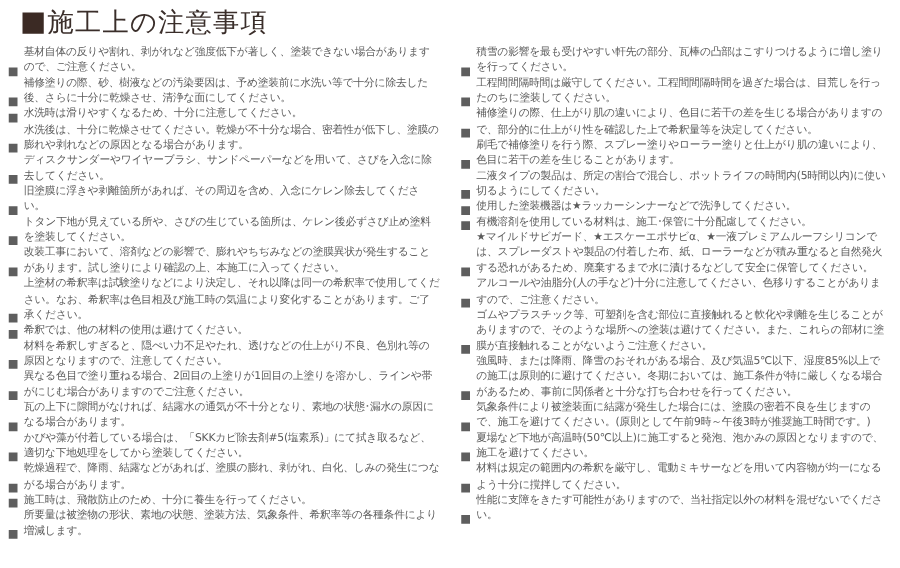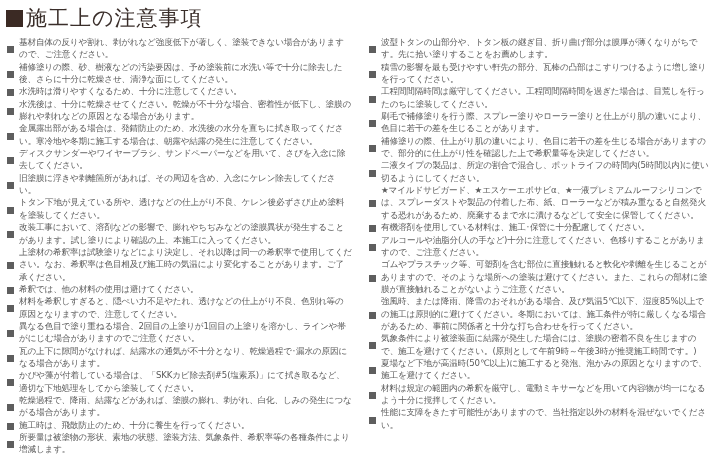--- a/index.html
+++ b/index.html
@@ -2,35 +2,35 @@
 <html><head>
 <meta charset="utf-8">
 <style>
   html, body { margin:0; padding:0; }
   body {
     width:720px; height:454px; background:#ffffff; overflow:hidden;
     font-family:"DejaVu Sans", sans-serif; color:#5a5a5a;
     position:relative;
   }
   .title {
-    position:absolute; left:6px; top:4px; height:28px;
+    position:absolute; left:18px; top:4px; height:28px;
     display:flex; align-items:center;
     font-size:21px; color:#3a2e2a; letter-spacing:1px;
     font-weight:normal;
   }
   .title .sq {
     display:inline-block; width:17px; height:17px; background:#3b2a24; margin-right:3px;
   }
   .col {
     position:absolute; top:36px; width:345px;
   }
   .col.left { left:7px; }
   .col.right { left:369px; width:342px; }
   .item {
-    display:flex; align-items:center;
+    display:flex; align-items:flex-end;
     font-size:8.6px; line-height:12.35px; letter-spacing:-0.15px;
   }
   .bullet {
     flex:0 0 auto; width:7px; height:7px; background:#5e5e5e;
     margin-top:2.7px; margin-right:5px;
   }
   .txt { flex:1 1 auto; }
 </style>
 </head>
 <body>
@@ -52,33 +52,29 @@
   <div class="item">
       <span class="bullet"></span>
       <span class="txt">水洗時は滑りやすくなるため、十分に注意してください。</span>
     </div>
   <div class="item">
       <span class="bullet"></span>
       <span class="txt">水洗後は、十分に乾燥させてください。乾燥が不十分な場合、密着性が低下し、塗膜の膨れや剥れなどの原因となる場合があります。</span>
     </div>
   <div class="item">
       <span class="bullet"></span>
-      <span class="txt">金属露出部がある場合は、発錆防止のため、水洗後の水分を直ちに拭き取ってください。寒冷地や冬期に施工する場合は、朝露や結露の発生に注意してください。</span>
-    </div>
-  <div class="item">
-      <span class="bullet"></span>
       <span class="txt">ディスクサンダーやワイヤーブラシ、サンドペーパーなどを用いて、さびを入念に除去してください。</span>
     </div>
   <div class="item">
       <span class="bullet"></span>
       <span class="txt">旧塗膜に浮きや剥離箇所があれば、その周辺を含め、入念にケレン除去してください。</span>
     </div>
   <div class="item">
       <span class="bullet"></span>
-      <span class="txt">トタン下地が見えている所や、透けなどの仕上がり不良、ケレン後必ずさび止め塗料を塗装してください。</span>
+      <span class="txt">トタン下地が見えている所や、さびの生じている箇所は、ケレン後必ずさび止め塗料を塗装してください。</span>
     </div>
   <div class="item">
       <span class="bullet"></span>
       <span class="txt">改装工事において、溶剤などの影響で、膨れやちぢみなどの塗膜異状が発生することがあります。試し塗りにより確認の上、本施工に入ってください。</span>
     </div>
   <div class="item">
       <span class="bullet"></span>
       <span class="txt">上塗材の希釈率は試験塗りなどにより決定し、それ以降は同一の希釈率で使用してください。なお、希釈率は色目相及び施工時の気温により変化することがあります。ご了承ください。</span>
     </div>
   <div class="item">
@@ -88,21 +84,21 @@
   <div class="item">
       <span class="bullet"></span>
       <span class="txt">材料を希釈しすぎると、隠ぺい力不足やたれ、透けなどの仕上がり不良、色別れ等の原因となりますので、注意してください。</span>
     </div>
   <div class="item">
       <span class="bullet"></span>
       <span class="txt">異なる色目で塗り重ねる場合、2回目の上塗りが1回目の上塗りを溶かし、ラインや帯がにじむ場合がありますのでご注意ください。</span>
     </div>
   <div class="item">
       <span class="bullet"></span>
-      <span class="txt">瓦の上下に隙間がなければ、結露水の通気が不十分となり、乾燥過程で･漏水の原因になる場合があります。</span>
+      <span class="txt">瓦の上下に隙間がなければ、結露水の通気が不十分となり、素地の状態･漏水の原因になる場合があります。</span>
     </div>
   <div class="item">
       <span class="bullet"></span>
       <span class="txt">かびや藻が付着している場合は、「SKKカビ除去剤#5(塩素系)」にて拭き取るなど、適切な下地処理をしてから塗装してください。</span>
     </div>
   <div class="item">
       <span class="bullet"></span>
       <span class="txt">乾燥過程で、降雨、結露などがあれば、塗膜の膨れ、剥がれ、白化、しみの発生につながる場合があります。</span>
     </div>
   <div class="item">
@@ -112,49 +108,49 @@
   <div class="item">
       <span class="bullet"></span>
       <span class="txt">所要量は被塗物の形状、素地の状態、塗装方法、気象条件、希釈率等の各種条件により増減します。</span>
     </div>
 
 </div>
 
 <div class="col right">
   <div class="item">
       <span class="bullet"></span>
-      <span class="txt">波型トタンの山部分や、トタン板の継ぎ目、折り曲げ部分は膜厚が薄くなりがちです。先に拾い塗りすることをお薦めします。</span>
-    </div>
-  <div class="item">
-      <span class="bullet"></span>
       <span class="txt">積雪の影響を最も受けやすい軒先の部分、瓦棒の凸部はこすりつけるように増し塗りを行ってください。</span>
     </div>
   <div class="item">
       <span class="bullet"></span>
       <span class="txt">工程間間隔時間は厳守してください。工程間間隔時間を過ぎた場合は、目荒しを行ったのちに塗装してください。</span>
     </div>
   <div class="item">
       <span class="bullet"></span>
-      <span class="txt">刷毛で補修塗りを行う際、スプレー塗りやローラー塗りと仕上がり肌の違いにより、色目に若干の差を生じることがあります。</span>
+      <span class="txt">補修塗りの際、仕上がり肌の違いにより、色目に若干の差を生じる場合がありますので、部分的に仕上がり性を確認した上で希釈量等を決定してください。</span>
     </div>
   <div class="item">
       <span class="bullet"></span>
-      <span class="txt">補修塗りの際、仕上がり肌の違いにより、色目に若干の差を生じる場合がありますので、部分的に仕上がり性を確認した上で希釈量等を決定してください。</span>
+      <span class="txt">刷毛で補修塗りを行う際、スプレー塗りやローラー塗りと仕上がり肌の違いにより、色目に若干の差を生じることがあります。</span>
     </div>
   <div class="item">
       <span class="bullet"></span>
       <span class="txt">二液タイプの製品は、所定の割合で混合し、ポットライフの時間内(5時間以内)に使い切るようにしてください。</span>
     </div>
   <div class="item">
       <span class="bullet"></span>
-      <span class="txt">★マイルドサビガード、★エスケーエポサビα、★一液プレミアムルーフシリコンでは、スプレーダストや製品の付着した布、紙、ローラーなどが積み重なると自然発火する恐れがあるため、廃棄するまで水に漬けるなどして安全に保管してください。</span>
+      <span class="txt">使用した塗装機器は★ラッカーシンナーなどで洗浄してください。</span>
     </div>
   <div class="item">
       <span class="bullet"></span>
       <span class="txt">有機溶剤を使用している材料は、施工･保管に十分配慮してください。</span>
+    </div>
+  <div class="item">
+      <span class="bullet"></span>
+      <span class="txt">★マイルドサビガード、★エスケーエポサビα、★一液プレミアムルーフシリコンでは、スプレーダストや製品の付着した布、紙、ローラーなどが積み重なると自然発火する恐れがあるため、廃棄するまで水に漬けるなどして安全に保管してください。</span>
     </div>
   <div class="item">
       <span class="bullet"></span>
       <span class="txt">アルコールや油脂分(人の手など)十分に注意してください、色移りすることがありますので、ご注意ください。</span>
     </div>
   <div class="item">
       <span class="bullet"></span>
       <span class="txt">ゴムやプラスチック等、可塑剤を含む部位に直接触れると軟化や剥離を生じることがありますので、そのような場所への塗装は避けてください。また、これらの部材に塗膜が直接触れることがないようご注意ください。</span>
     </div>
   <div class="item">

